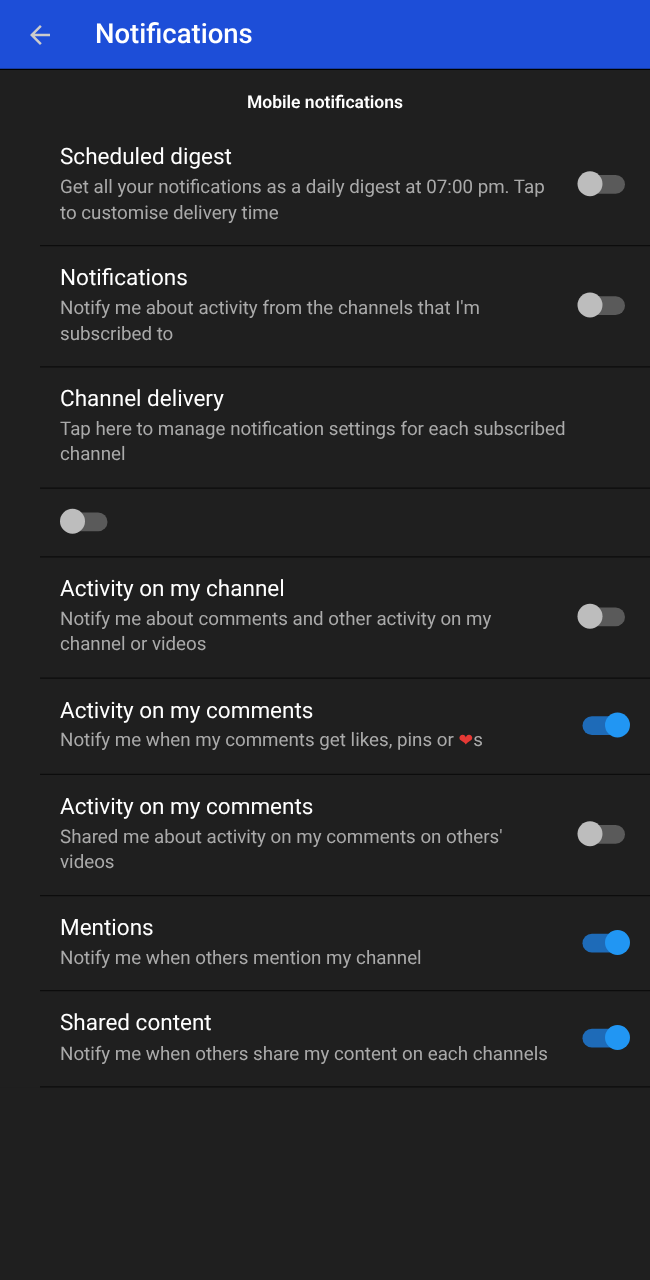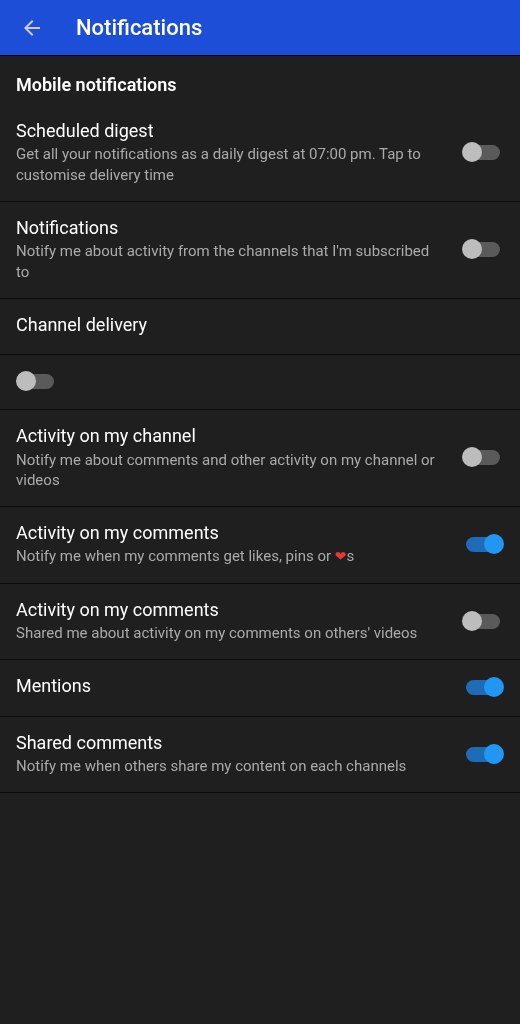--- a/index.html
+++ b/index.html
@@ -40,30 +40,32 @@
       font-size: 22px;
       font-weight: 500;
       color: #ffffff;
       margin-left: 20px;
     }
     .content {
       background: #1f1f1f;
     }
     .section-header {
       padding: 18px 16px 10px 16px;
-      font-size: 18px;
+      font-size: 14px;
       font-weight: 600;
       color: #ffffff;
+      text-align: center;
     }
     .setting-row {
       display: flex;
       align-items: center;
       padding: 14px 16px 16px 16px;
       border-bottom: 1px solid #0c0c0c;
       cursor: pointer;
+      margin-left: 32px;
     }
     .setting-text {
       flex: 1;
       padding-right: 16px;
     }
     .setting-title {
       font-size: 18px;
       font-weight: 400;
       color: #ffffff;
       line-height: 1.3;
@@ -145,20 +147,21 @@
           <div class="setting-desc">Notify me about activity from the channels that I'm subscribed to</div>
         </div>
         <div class="toggle off">
           <div class="toggle-track"></div>
           <div class="toggle-thumb"></div>
         </div>
       </div>
       <div class="setting-row">
         <div class="setting-text">
           <div class="setting-title">Channel delivery</div>
+          <div class="setting-desc">Tap here to manage notification settings for each subscribed channel</div>
         </div>
       </div>
       <div class="setting-row">
         <div class="toggle off">
           <div class="toggle-track"></div>
           <div class="toggle-thumb"></div>
         </div>
       </div>
       <div class="setting-row">
         <div class="setting-text">
@@ -186,29 +189,30 @@
           <div class="setting-desc">Shared me about activity on my comments on others' videos</div>
         </div>
         <div class="toggle off">
           <div class="toggle-track"></div>
           <div class="toggle-thumb"></div>
         </div>
       </div>
       <div class="setting-row">
         <div class="setting-text">
           <div class="setting-title">Mentions</div>
+          <div class="setting-desc">Notify me when others mention my channel</div>
         </div>
         <div class="toggle on">
           <div class="toggle-track"></div>
           <div class="toggle-thumb"></div>
         </div>
       </div>
       <div class="setting-row">
         <div class="setting-text">
-          <div class="setting-title">Shared comments</div>
+          <div class="setting-title">Shared content</div>
           <div class="setting-desc">Notify me when others share my content on each channels</div>
         </div>
         <div class="toggle on">
           <div class="toggle-track"></div>
           <div class="toggle-thumb"></div>
         </div>
       </div>
     </div>
 </div>
 

